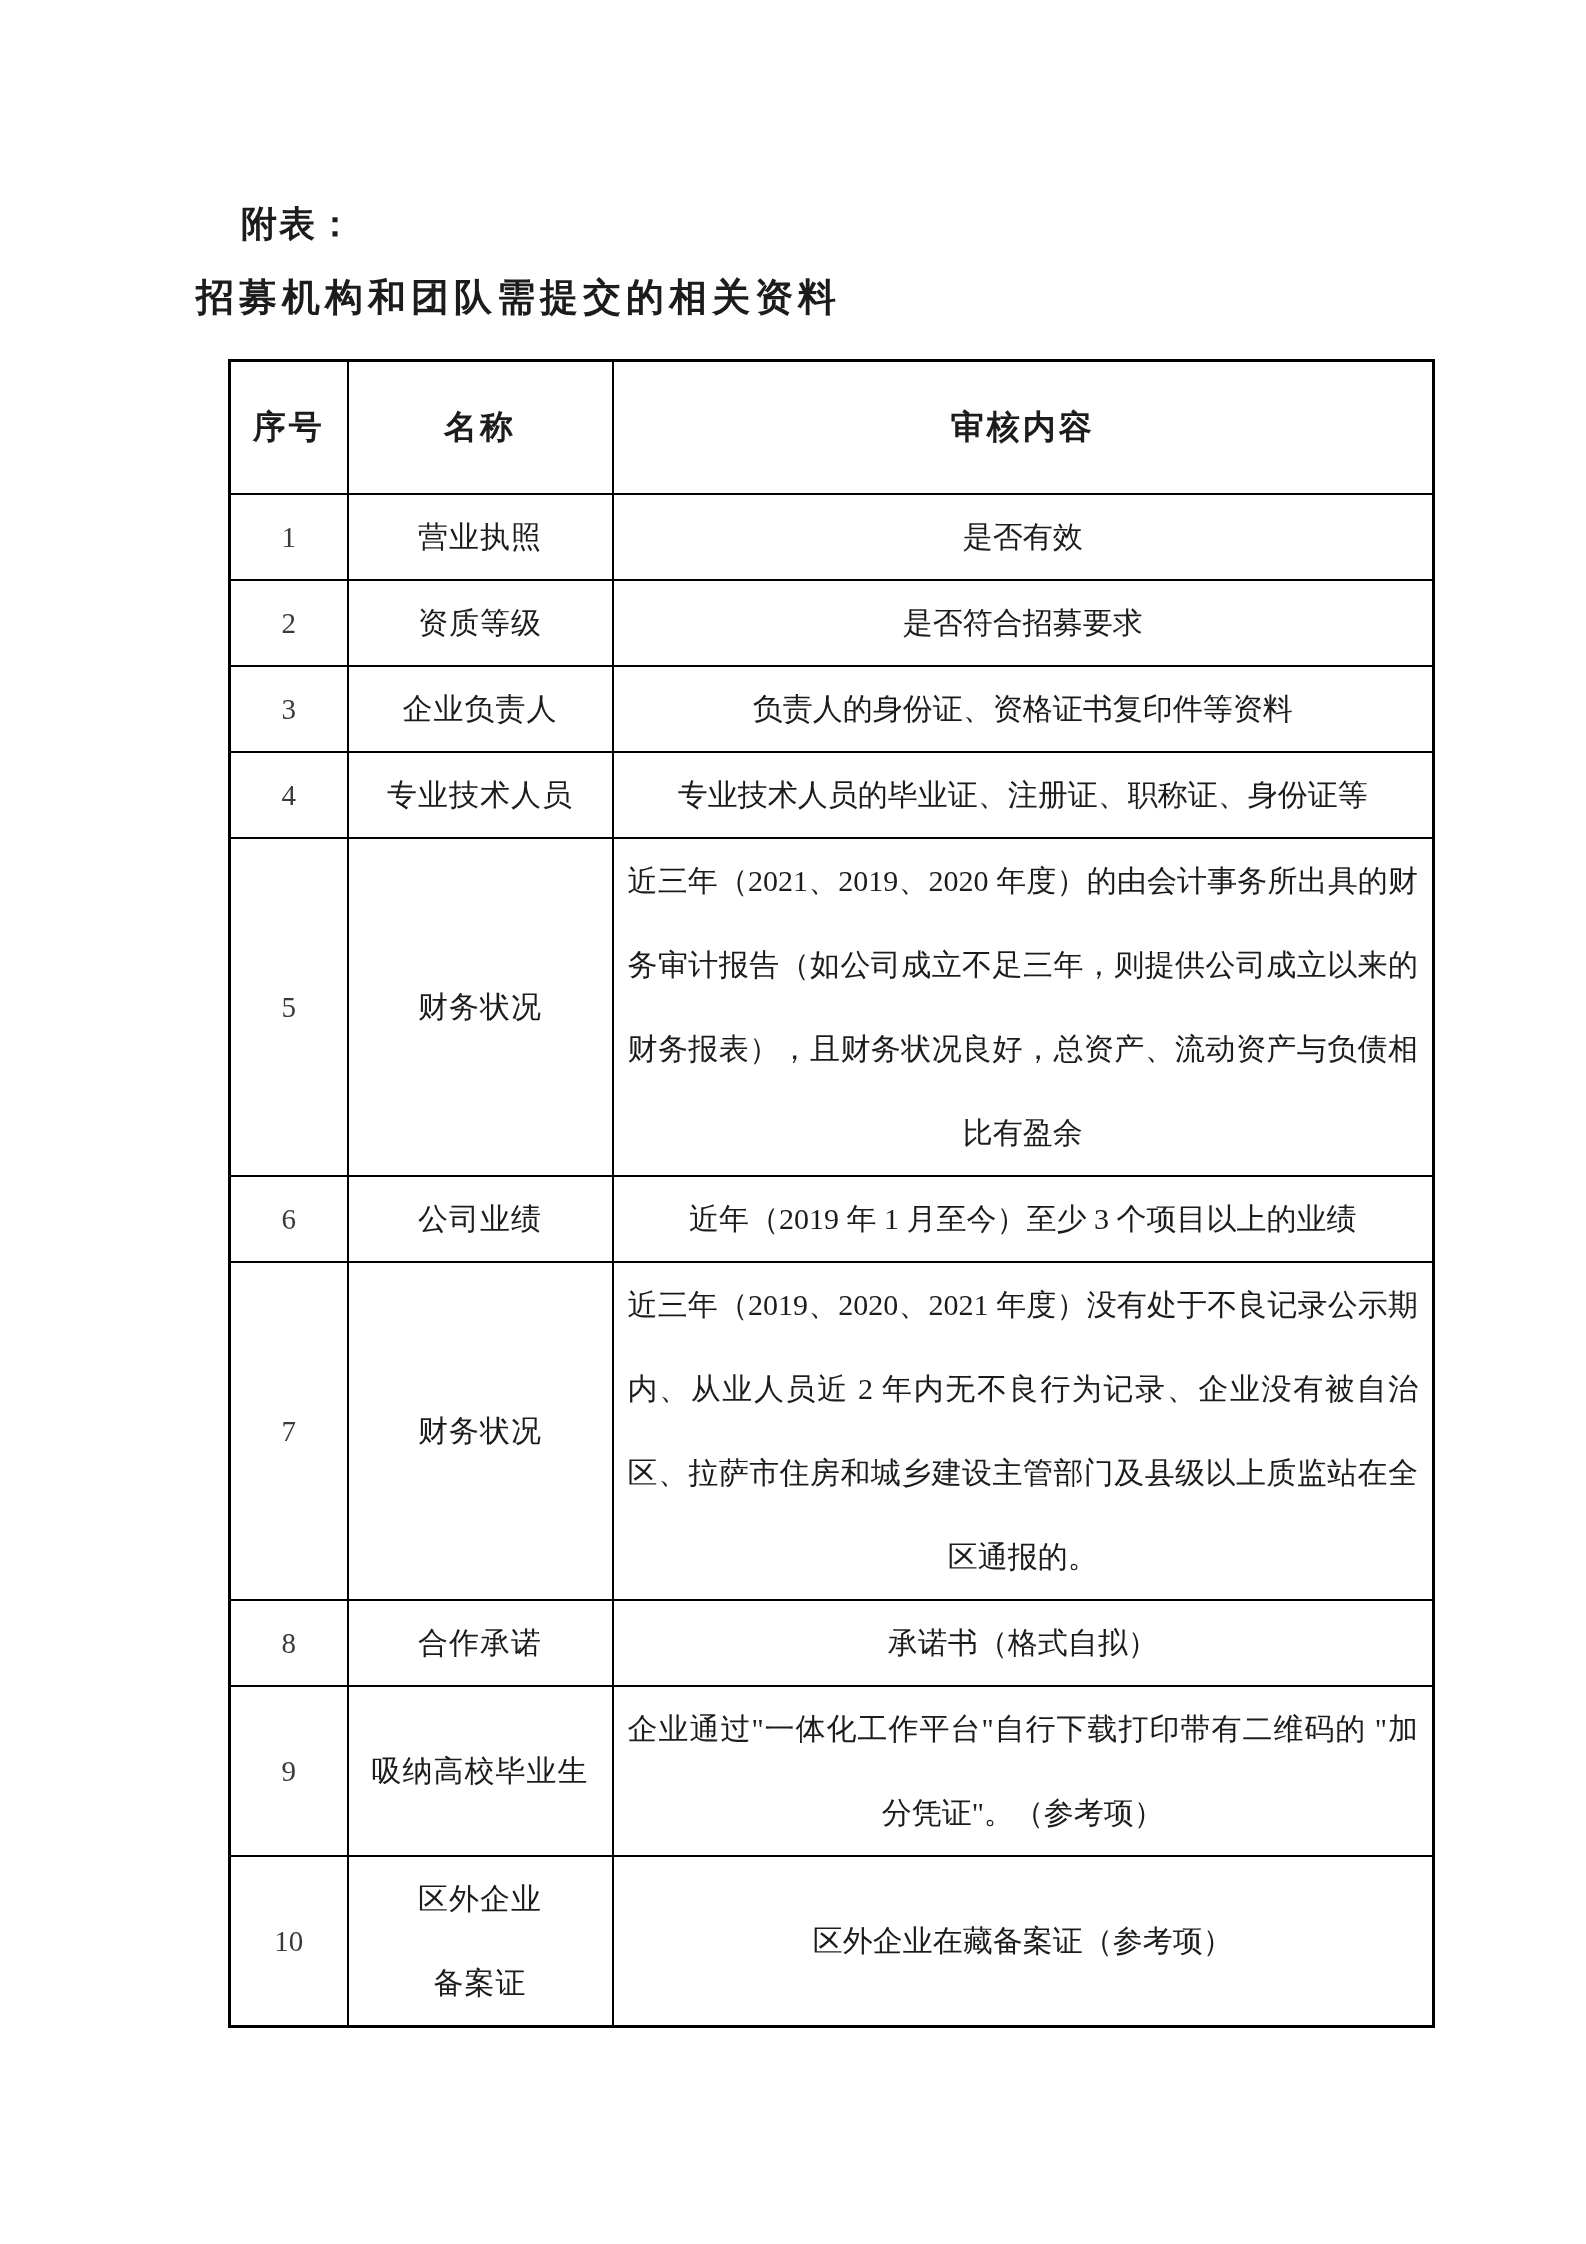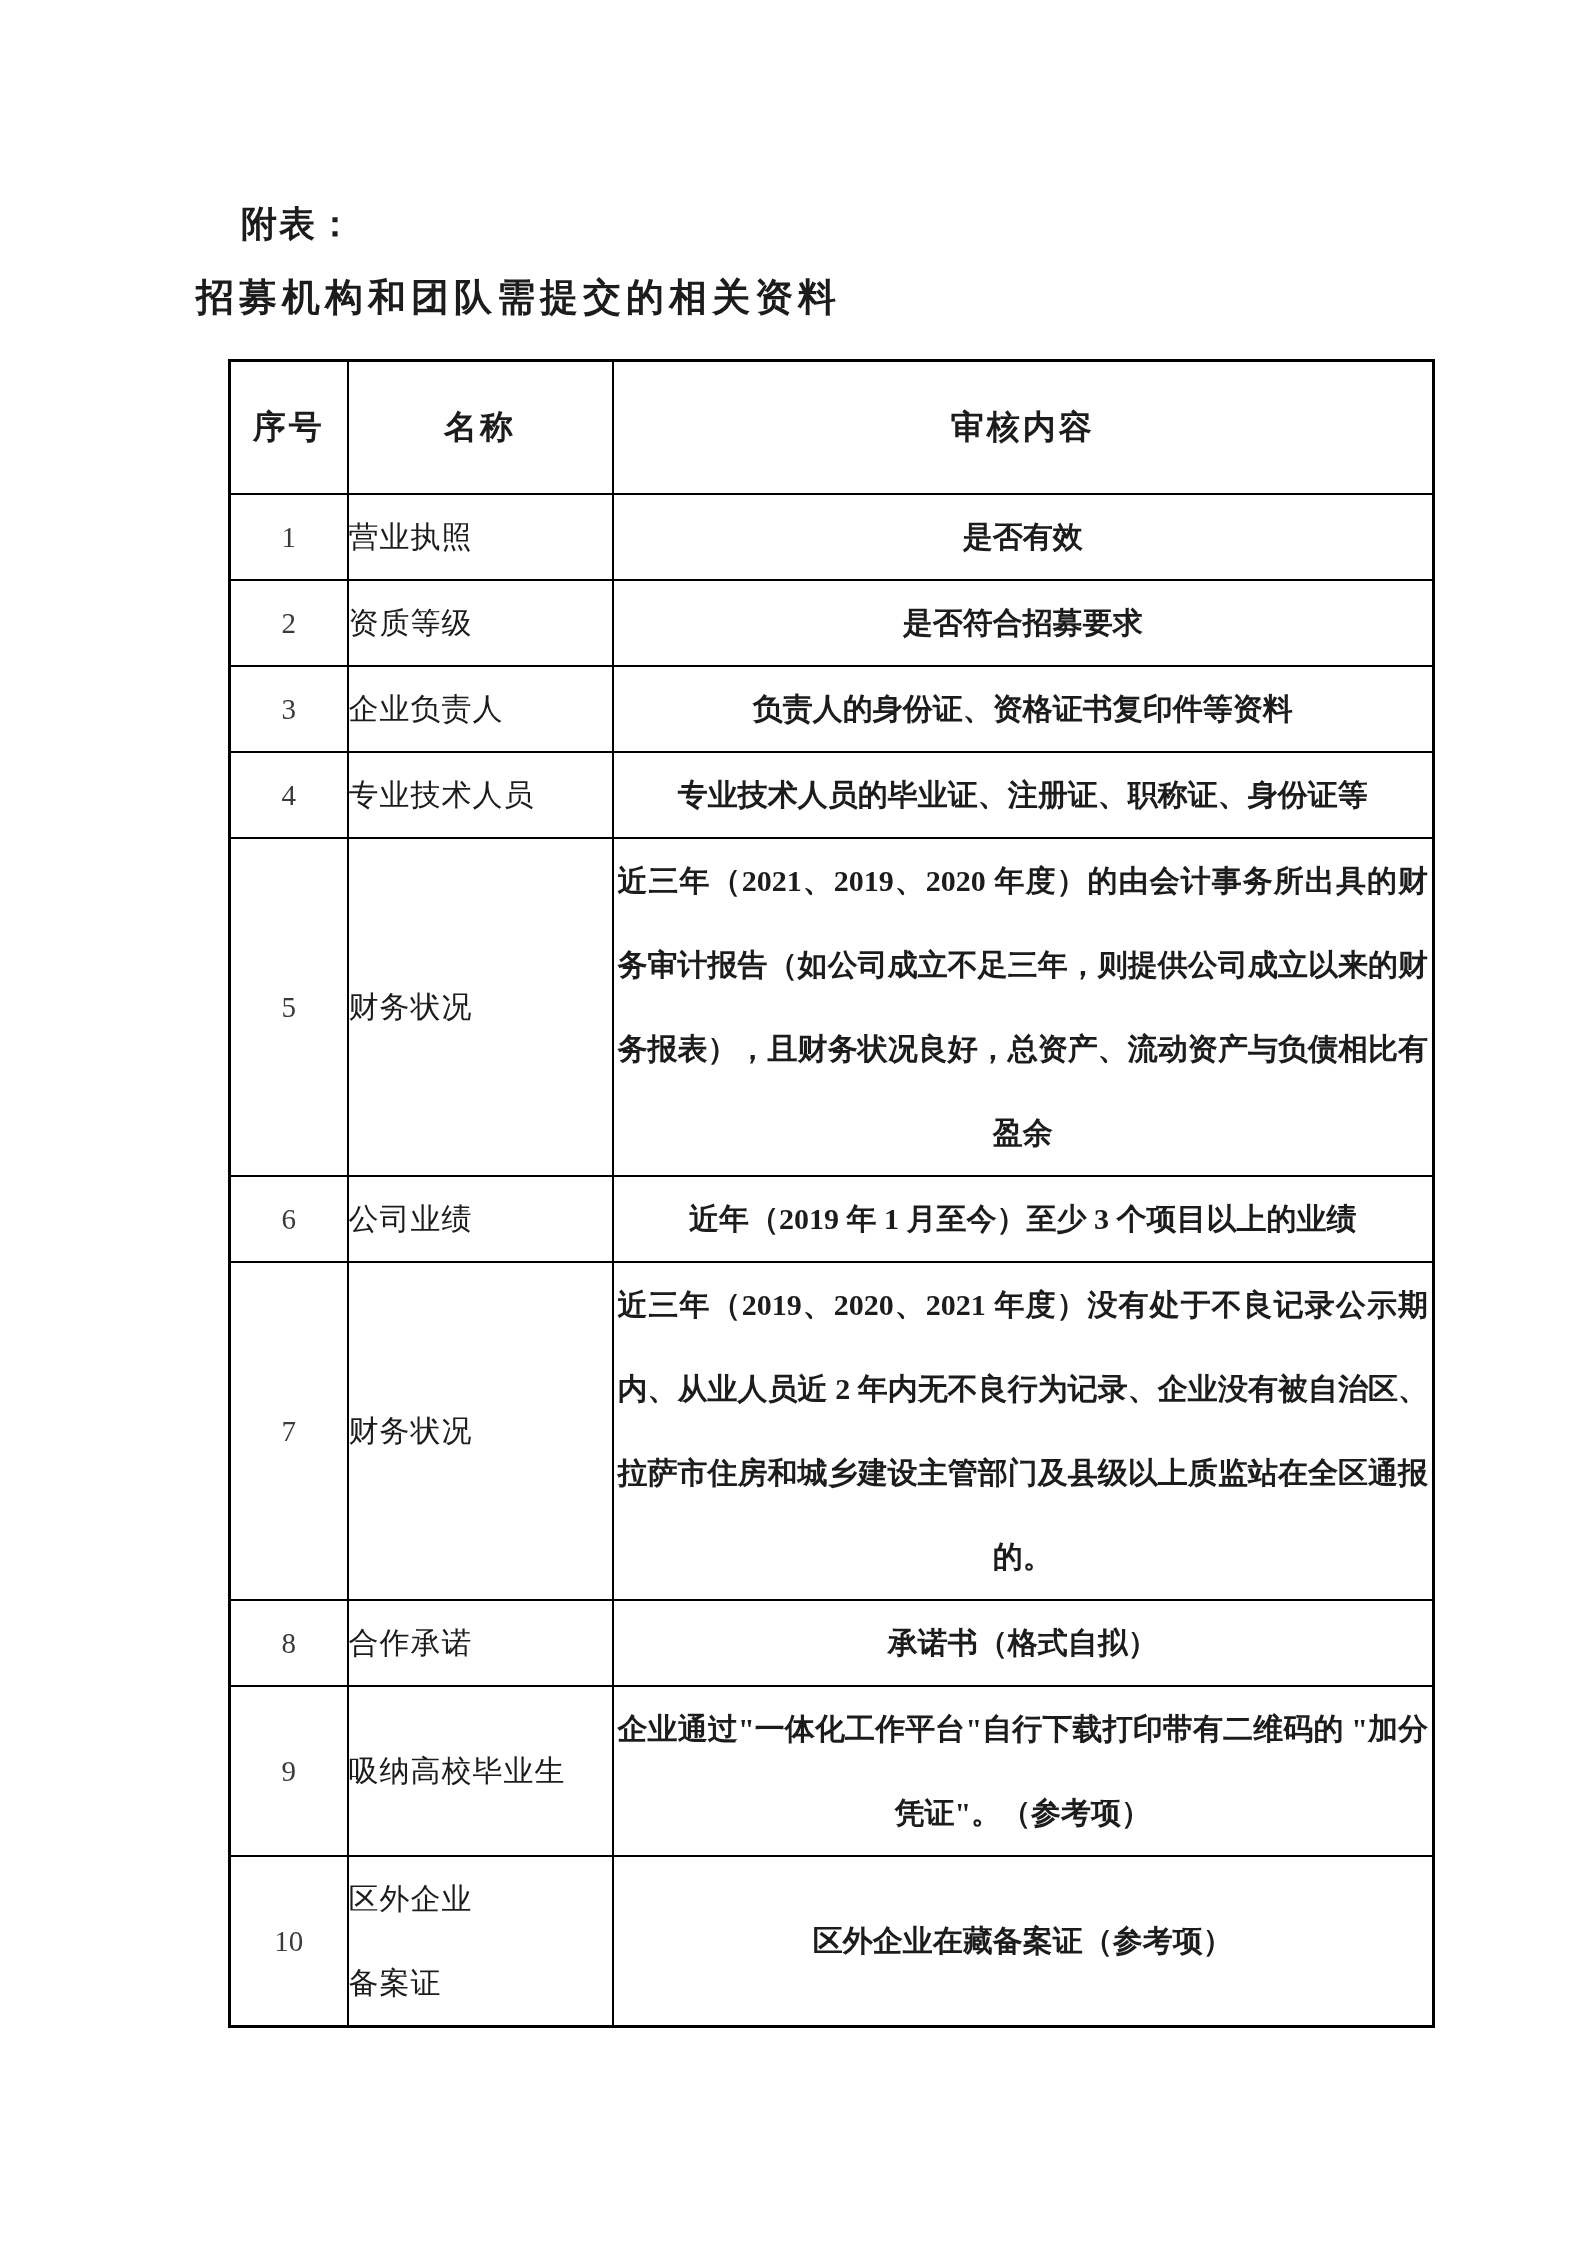--- a/index.html
+++ b/index.html
@@ -63,29 +63,29 @@
   .review-table td {
     font-size: 30px;
     line-height: 84px;
   }
   td.no-cell {
     text-align: center;
     font-size: 29px;
     color: #3a3a3a;
   }
   td.name-cell {
+    text-align: center;
     white-space: pre-line;
     letter-spacing: 1px;
     border-radius: 15px;
   }
   td.content-cell {
     text-align: justify;
     text-align-last: center;
-    padding: 0 4px;
-    font-weight: bold;
+    padding: 0 14px;
   }
   
   .review-table tbody tr:nth-child(1)  { height: 86px; }
   .review-table tbody tr:nth-child(2)  { height: 84px; }
   .review-table tbody tr:nth-child(3)  { height: 84px; }
   .review-table tbody tr:nth-child(4)  { height: 84px; }
   .review-table tbody tr:nth-child(5)  { height: 334px; }
   .review-table tbody tr:nth-child(6)  { height: 85px; }
   .review-table tbody tr:nth-child(7)  { height: 334px; }
   .review-table tbody tr:nth-child(8)  { height: 86px; }

